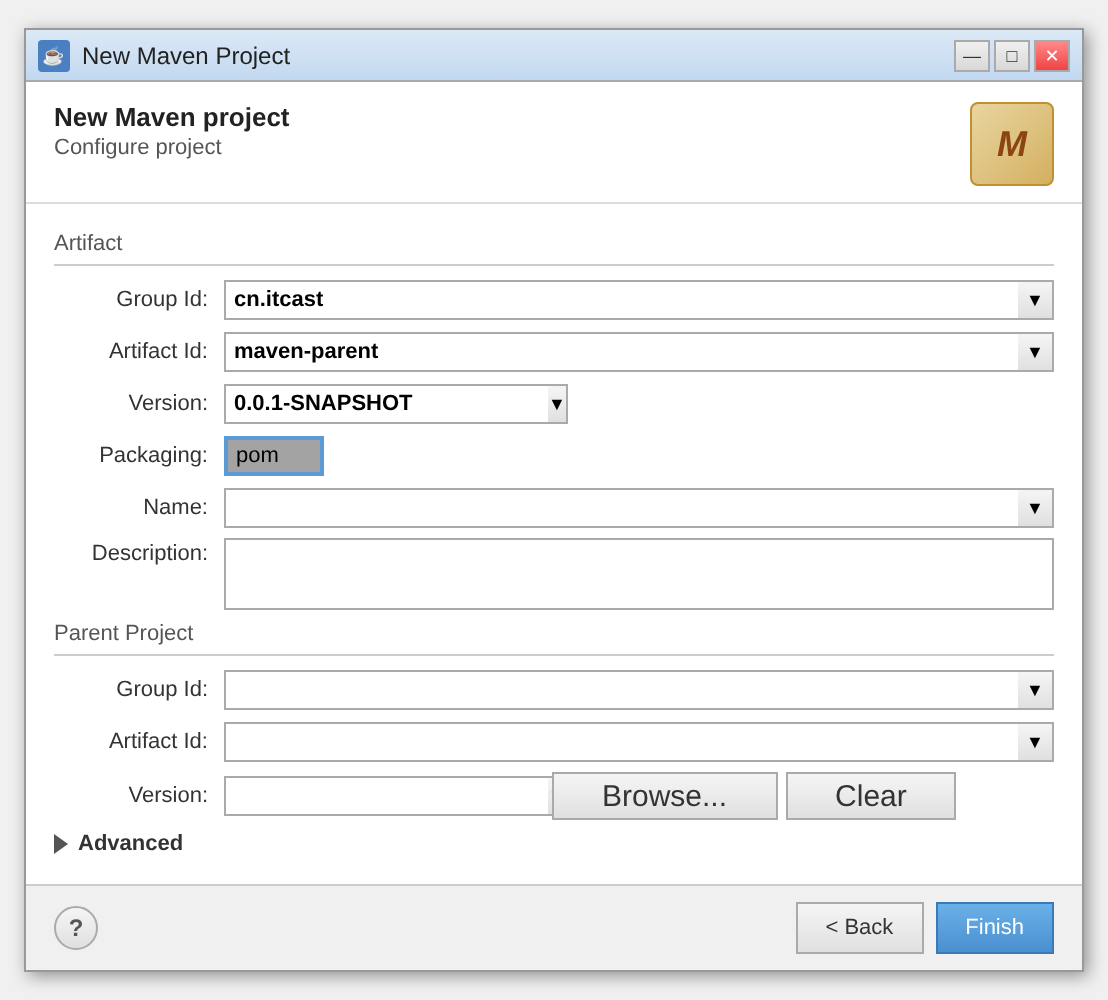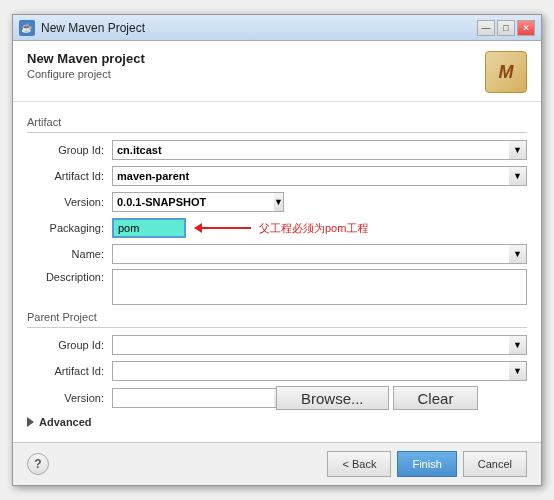--- a/index.html
+++ b/index.html
@@ -174,26 +174,26 @@
       resize: none;
       background: white;
     }
     .annotation-container {
       position: relative;
       display: flex;
       align-items: center;
       flex: 1;
     }
     .pom-input {
-      width: 74px;
+      width: 50px;
       height: 20px;
       border: 2px solid #5b9bd5;
       font-size: 11px;
       padding: 1px 4px;
-      background: #5eead4;
+      background: #a3a3a3;
     }
     .arrow-annotation {
       display: flex;
       align-items: center;
       margin-left: 8px;
     }
     .arrow-line {
       width: 50px;
       height: 2px;
       background: #e02020;
@@ -359,25 +359,20 @@
           <div class="dropdown-btn">▼</div>
         </div>
       </div>
     </div>
 
     <div class="form-row">
       <div class="form-label">Packaging:</div>
       <div class="form-control">
         <div class="annotation-container">
           <input type="text" class="pom-input" value="pom" style="">
-          <div class="arrow-annotation">
-            <div class="arrow-head"></div>
-            <div class="arrow-line"></div>
-            <span class="annotation-text">父工程必须为pom工程</span>
-          </div>
         </div>
       </div>
     </div>
 
     <div class="form-row">
       <div class="form-label">Name:</div>
       <div class="form-control">
         <div class="input-with-dropdown">
           <input type="text" class="text-input" value="" style="">
           <div class="dropdown-btn">▼</div>
@@ -434,16 +429,15 @@
 
   </div>
 
   <div class="footer">
     <div class="footer-left">
       <button class="help-btn">?</button>
     </div>
     <div class="footer-buttons">
       <button class="footer-btn">&lt; Back</button>
       <button class="footer-btn primary">Finish</button>
-      <button class="footer-btn">Cancel</button>
     </div>
   </div>
 </div>
 
 </body></html>

